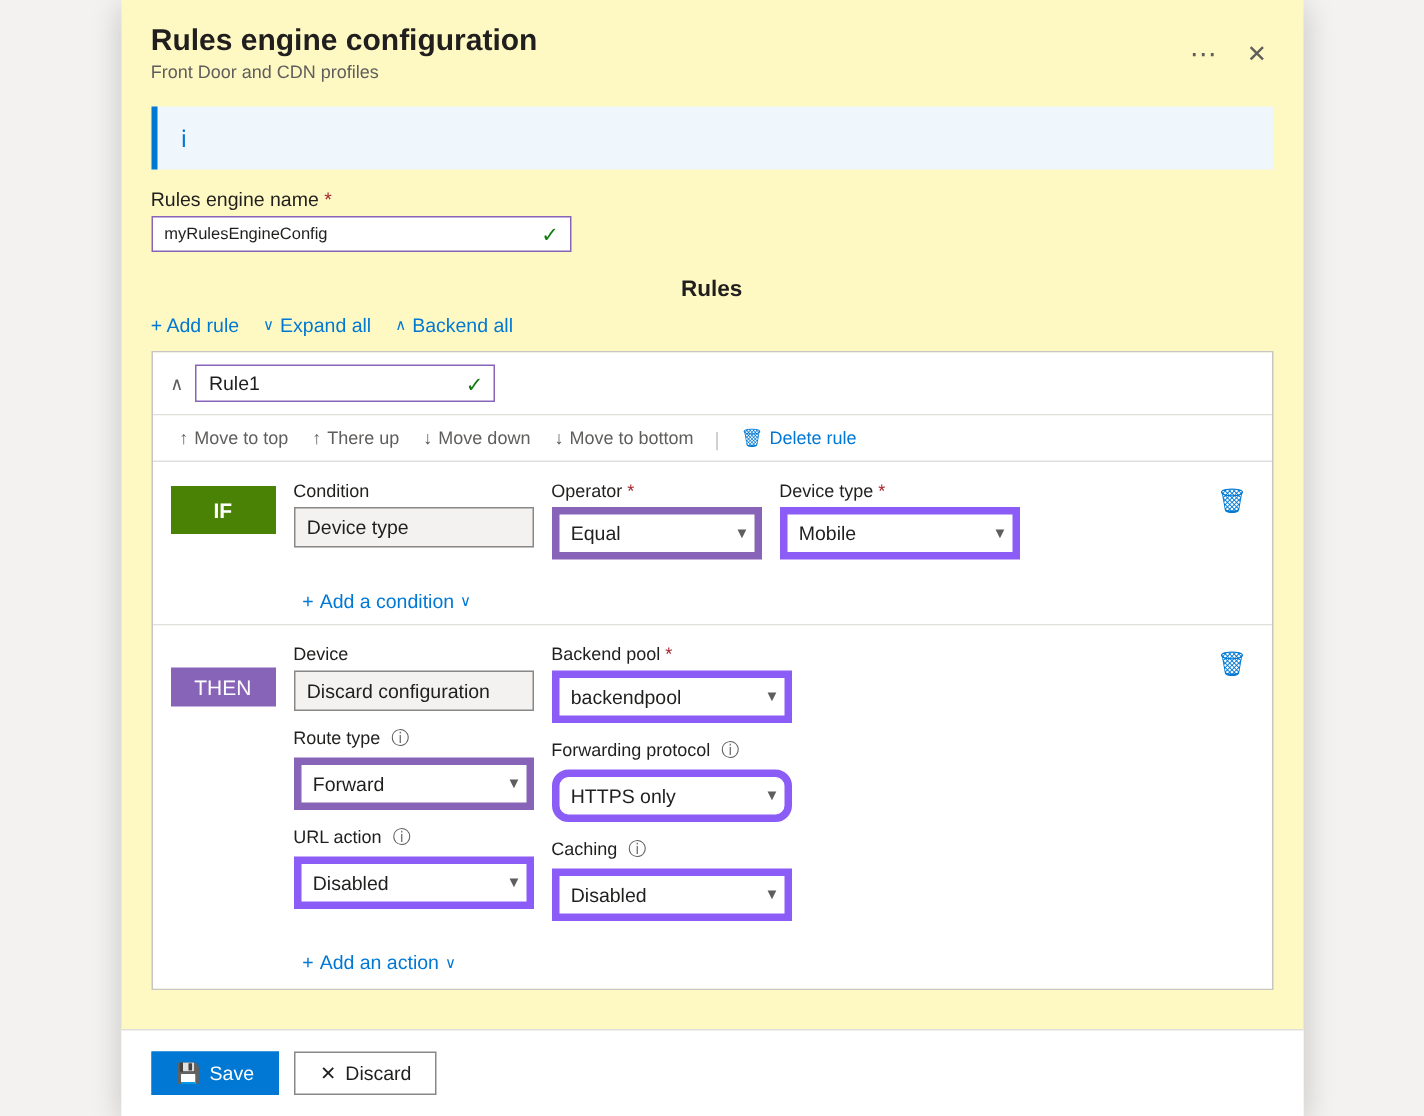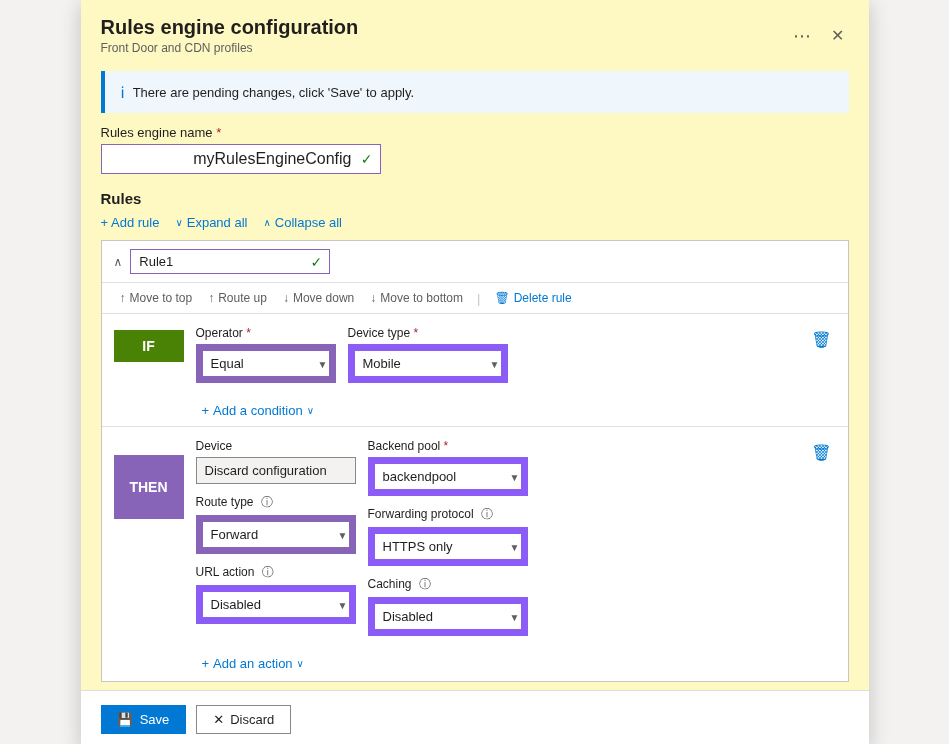--- a/index.html
+++ b/index.html
@@ -74,25 +74,24 @@
     }
     .field-label {
       font-size: 13px;
       color: #201f1e;
       margin-bottom: 4px;
     }
     .required-star { color: #a4262c; }
     .text-input {
       border: 1px solid #8a8886;
       padding: 5px 8px;
-      font-size: 16px;
+      font-size: 11px;
       width: 280px;
       outline: none;
       color: #201f1e;
-      text-align: right;
     }
     .input-with-check {
       position: relative;
       display: inline-block;
     }
     .input-with-check .text-input {
       border-color: #8764b8;
       padding-right: 28px;
     }
     .check-icon {
@@ -102,20 +101,21 @@
       transform: translateY(-50%);
       color: #107c10;
       font-size: 14px;
     }
     .rules-section { margin-top: 16px; }
     .section-title {
       font-size: 15px;
       font-weight: 600;
       color: #201f1e;
       margin-bottom: 8px;
+      text-align: center;
     }
     .rules-toolbar {
       display: flex;
       align-items: center;
       gap: 16px;
       margin-bottom: 10px;
     }
     .toolbar-btn {
       display: flex;
       align-items: center;
@@ -196,23 +196,23 @@
       font-weight: 700;
       font-size: 14px;
       padding: 8px 18px;
       min-width: 70px;
       text-align: center;
       margin-top: 4px;
     }
     .then-badge {
       background: #8764b8;
       color: #fff;
-      font-weight: 700;
+      font-weight: 400;
       font-size: 14px;
-      padding: 24px 12px;
+      padding: 5px 12px;
       min-width: 70px;
       text-align: center;
       margin-top: 16px;
     }
     .condition-fields {
       display: flex;
       flex-wrap: wrap;
       gap: 12px;
       flex: 1;
       align-items: flex-start;
@@ -221,21 +221,21 @@
     .field-group label {
       font-size: 12px;
       color: #201f1e;
       font-weight: 400;
     }
     .select-wrapper {
       position: relative;
       display: inline-block;
     }
     .select-field {
-      border: 7px solid #8b5cf6;
+      border: 5px solid #8b5cf6;
       padding: 5px 28px 5px 8px;
       font-size: 13px;
       background: #fff;
       appearance: none;
       -webkit-appearance: none;
       cursor: pointer;
       outline: none;
       color: #201f1e;
       min-width: 140px;
     }
@@ -345,21 +345,20 @@
       <span class="dialog-subtitle">Front Door and CDN profiles</span>
     </div>
     <div class="dialog-header-icons">
       <button class="icon-btn three-dots">⋯</button>
       <button class="icon-btn">✕</button>
     </div>
   </div>
 
   <div class="notification-bar">
     <span class="info-icon">ℹ</span>
-    <span>There are pending changes, click 'Save' to apply.</span>
   </div>
 
   <div class="content-area">
 
     <div style="margin-bottom:16px;">
       <div class="field-label">
         <span>Rules engine name</span> <span class="required-star">*</span>
       </div>
       <div class="input-with-check">
         <input class="text-input" type="text" value="myRulesEngineConfig" style="border-color: rgb(135, 100, 184); width: 280px;">
@@ -370,42 +369,42 @@
     <div class="rules-section">
       <div class="section-title">Rules</div>
       <div class="rules-toolbar">
         <button class="toolbar-btn">+ Add rule</button>
         <button class="toolbar-btn">
           <span style="font-size:10px;">∨</span>
           <span>Expand all</span>
         </button>
         <button class="toolbar-btn">
           <span style="font-size:10px;">∧</span>
-          <span>Collapse all</span>
+          <span>Backend all</span>
         </button>
       </div>
 
       <div class="rule-card">
 
         <div class="rule-header">
           <button class="toolbar-btn" style="color:#605e5c; font-size:12px;">∧</button>
           <div class="rule-name-wrapper">
             <input class="rule-name-input" type="text" value="Rule1" style="padding-right: 20px;">
             <span class="check-icon">✓</span>
           </div>
         </div>
 
         <div class="rule-actions-bar">
           <button class="rule-action-btn">
             <span>↑</span>
             <span>Move to top</span>
           </button>
           <button class="rule-action-btn">
             <span>↑</span>
-            <span>Route up</span>
+            <span>There up</span>
           </button>
           <button class="rule-action-btn">
             <span>↓</span>
             <span>Move down</span>
           </button>
           <button class="rule-action-btn">
             <span>↓</span>
             <span>Move to bottom</span>
           </button>
           <span class="separator">|</span>
@@ -413,20 +412,24 @@
             <span>🗑</span>
             <span>Delete rule</span>
           </button>
         </div>
 
         <div class="if-section">
           <div class="if-then-row">
             <div class="if-badge">IF</div>
             <div class="condition-fields">
               <div class="field-group">
+                <label>Condition</label>
+                <div class="readonly-field">Device type</div>
+              </div>
+              <div class="field-group">
                 <label>
                   <span>Operator</span> <span class="required-star">*</span>
                 </label>
                 <div class="select-wrapper">
                   <select class="select-field purple-border">
                     <option>Equal</option>
                     <option>Not Equal</option>
                   </select>
                   <span class="select-arrow">▼</span>
                 </div>
@@ -505,21 +508,21 @@
                     </select>
                     <span class="select-arrow">▼</span>
                   </div>
                 </div>
                 <div class="field-group">
                   <label>
                     <span>Forwarding protocol</span>
                     <span style="color:#605e5c; font-size:12px; margin-left:4px;">ⓘ</span>
                   </label>
                   <div class="select-wrapper">
-                    <select class="select-field" style="min-width:160px;">
+                    <select class="select-field" style="min-width:160px;border-radius:11px;">
                       <option>HTTPS only</option>
                       <option>HTTP only</option>
                       <option>Match Request</option>
                     </select>
                     <span class="select-arrow">▼</span>
                   </div>
                 </div>
                 <div class="field-group">
                   <label>
                     <span>Caching</span>

